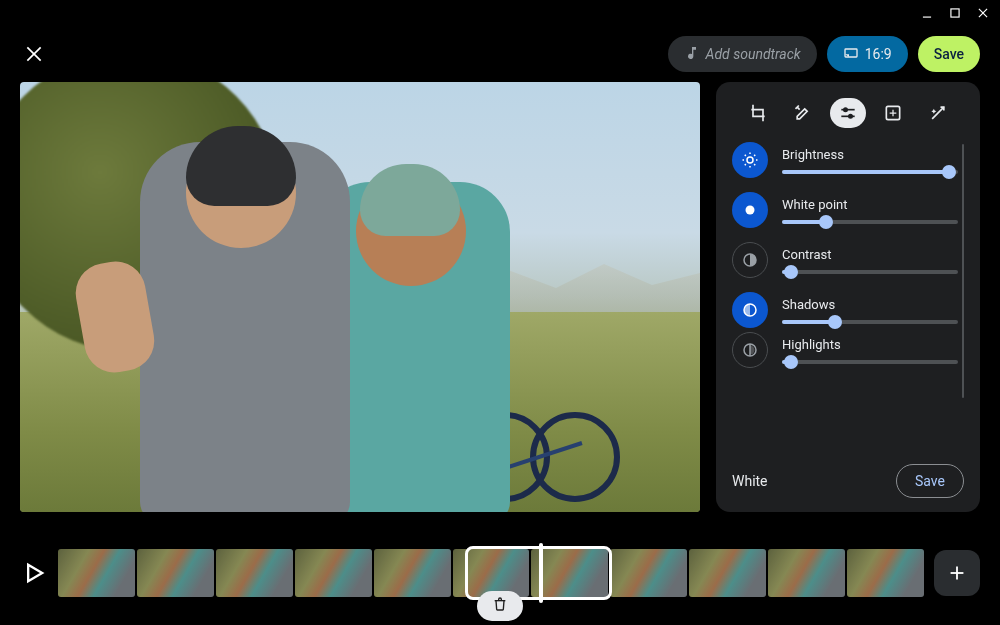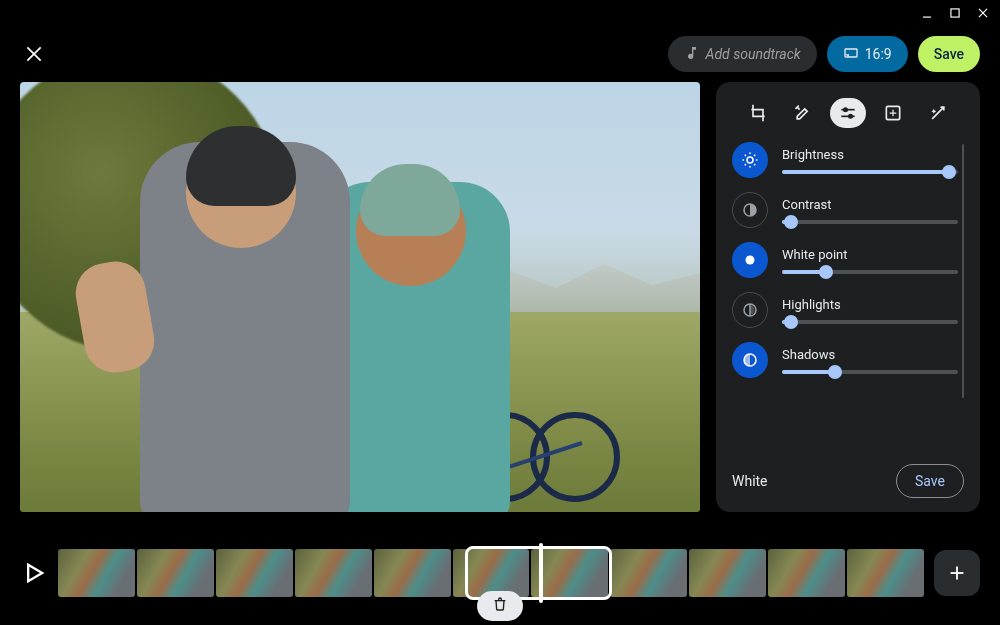--- a/index.html
+++ b/index.html
@@ -202,82 +202,82 @@
         <div class="slider-main">
           <div class="slider-label">Brightness</div>
           <div class="track">
               <div class="fill" style="width:95%"></div>
               <div class="thumb" style="left:95%"></div>
             </div>
         </div>
       </div>
 
       <div class="slider-row">
+        <div class="knob-ic active">
+          <svg viewBox="0 0 24 24">
+              <circle cx="12" cy="12" r="6" fill="currentColor"></circle>
+            </svg>
+        </div>
+        <div class="slider-main">
+          <div class="slider-label">White point</div>
+          <div class="track">
+              <div class="fill" style="width:25%"></div>
+              <div class="thumb" style="left:25%"></div>
+            </div>
+        </div>
+      </div>
+
+      <div class="slider-row">
         <div class="knob-ic inactive">
           <svg viewBox="0 0 24 24" fill="none" stroke="currentColor" stroke-width="2">
               <circle cx="12" cy="12" r="8"></circle>
               <path d="M12 4a8 8 0 010 16z" fill="currentColor" stroke="none"></path>
             </svg>
         </div>
         <div class="slider-main">
           <div class="slider-label">Contrast</div>
           <div class="track">
               <div class="fill" style="width:5%"></div>
               <div class="thumb" style="left:5%"></div>
             </div>
         </div>
       </div>
 
-      <div class="slider-row">
+      <div class="slider-row" style="margin-bottom:4px">
         <div class="knob-ic active">
-          <svg viewBox="0 0 24 24">
-              <circle cx="12" cy="12" r="6" fill="currentColor"></circle>
-            </svg>
-        </div>
-        <div class="slider-main">
-          <div class="slider-label">White point</div>
-          <div class="track">
-              <div class="fill" style="width:25%"></div>
-              <div class="thumb" style="left:25%"></div>
+          <svg viewBox="0 0 24 24" fill="none" stroke="currentColor" stroke-width="2">
+              <circle cx="12" cy="12" r="8"></circle>
+              <path d="M12 4a8 8 0 000 16" fill="currentColor" stroke="none" opacity=".6"></path>
+            </svg>
+        </div>
+        <div class="slider-main">
+          <div class="slider-label">Shadows</div>
+          <div class="track">
+              <div class="fill" style="width:30%"></div>
+              <div class="thumb" style="left:30%"></div>
             </div>
         </div>
       </div>
 
       <div class="slider-row">
         <div class="knob-ic inactive">
           <svg viewBox="0 0 24 24" fill="none" stroke="currentColor" stroke-width="2">
               <circle cx="12" cy="12" r="8"></circle>
               <path d="M12 4v16"></path>
               <path d="M12 6a6 6 0 010 12" fill="currentColor" stroke="none" opacity=".4"></path>
             </svg>
         </div>
         <div class="slider-main">
           <div class="slider-label">Highlights</div>
           <div class="track">
               <div class="fill" style="width:5%"></div>
               <div class="thumb" style="left:5%"></div>
             </div>
         </div>
       </div>
-
-      <div class="slider-row" style="margin-bottom:4px">
-        <div class="knob-ic active">
-          <svg viewBox="0 0 24 24" fill="none" stroke="currentColor" stroke-width="2">
-              <circle cx="12" cy="12" r="8"></circle>
-              <path d="M12 4a8 8 0 000 16" fill="currentColor" stroke="none" opacity=".6"></path>
-            </svg>
-        </div>
-        <div class="slider-main">
-          <div class="slider-label">Shadows</div>
-          <div class="track">
-              <div class="fill" style="width:30%"></div>
-              <div class="thumb" style="left:30%"></div>
-            </div>
-        </div>
-      </div>
     </div>
 
     <div class="panel-footer">
       <div class="reset">White</div>
       <div class="done">Save</div>
     </div>
   </div>
 
   <div class="timeline">
     <div class="play">

